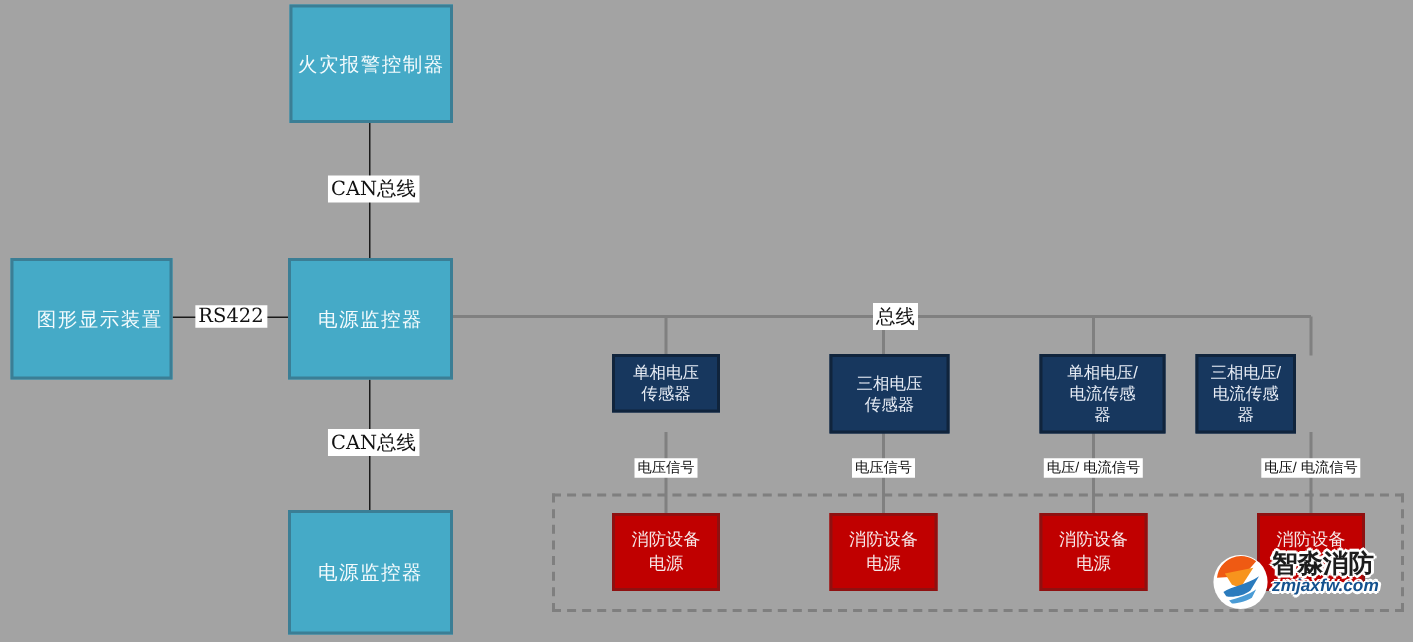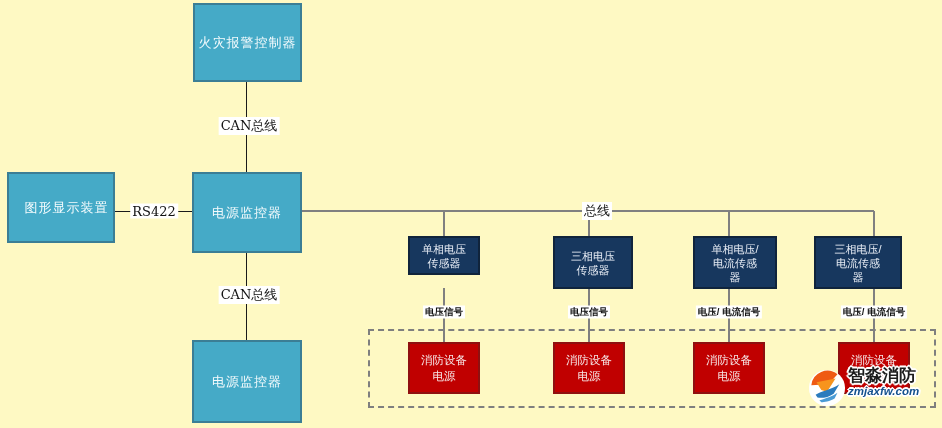--- a/index.html
+++ b/index.html
@@ -1,19 +1,19 @@
 <!DOCTYPE html>
 <html><head>
 <meta charset="utf-8">
 <style>
   * { margin:0; padding:0; box-sizing:border-box; }
   html,body { background:#ffffff; }
   body { font-family:"Liberation Sans", sans-serif; }
   .canvas {
-    position:relative; width:942px; height:428px; background:#fef9c3;
+    position:relative; width:942px; height:428px; background:#a3a3a3;
     overflow:hidden;
   }
   
   .node {
     position:absolute; display:flex; align-items:center; justify-content:center;
     text-align:center; color:#ffffff;
   }
   .node span { white-space:pre-line; }
   .teal {
     background:#45aac7; border:2px solid #3b7e95;
@@ -33,21 +33,21 @@
   .gray  { background:#808080; }
   
   .conn-label {
     position:absolute; transform:translate(-50%,-50%);
     background:#ffffff; padding:0 2px; color:#111111;
     font-family:"DejaVu Serif", serif; font-size:13px; white-space:nowrap;
   }
   .signal-label {
     position:absolute; transform:translate(-50%,-50%);
     background:#ffffff; padding:0 2px; color:#111111;
-    font-size:9.5px; font-weight:bold; white-space:nowrap;
+    font-size:9.5px; font-weight:normal; white-space:nowrap;
   }
   .dashed-zone {
     position:absolute; left:368px; top:329px; width:568px; height:79px;
     border:2px dashed #7f7f7f; background:transparent;
   }
   
   .watermark { position:absolute; left:808px; top:367px; z-index:5; display:flex; align-items:flex-start; }
   .wm-logo { width:38px; height:38px; margin-top:2px; }
   .wm-text { margin-left:2px; }
   .wm-brand {
@@ -77,21 +77,21 @@
   <div class="line gray" style="left:443px; top:288px; width:2px; height:54px;"></div>
   <div class="line gray" style="left:588px; top:288px; width:2px; height:54px;"></div>
   <div class="line gray" style="left:728px; top:288px; width:2px; height:54px;"></div>
   <div class="line gray" style="left:873px; top:288px; width:2px; height:54px;"></div>
 
   <div class="dashed-zone"></div>
 
   <div class="node teal" style="left:193px; top:3px;   width:109px; height:79px;">
     <span>火灾报警控制器</span>
   </div>
-  <div class="node teal" style="left:7px;   top:172px; width:108px; height:71px;padding-left:11px;">
+  <div class="node teal" style="left:7px;   top:172px; width:108px; height:81px;padding-left:11px;">
     <span>图形显示装置</span>
   </div>
   <div class="node teal" style="left:192px; top:172px; width:110px; height:81px;">
     <span>电源监控器</span>
   </div>
   <div class="node teal" style="left:192px; top:340px; width:110px; height:83px;">
     <span>电源监控器</span>
   </div>
 
   <div class="node navy" style="left:408px; top:236px; width:72px; height:39px;">
@@ -100,21 +100,21 @@
   </div>
   <div class="node navy" style="left:553px; top:236px; width:80px; height:53px;">
     <span>三相电压
 传感器</span>
   </div>
   <div class="node navy" style="left:693px; top:236px; width:84px; height:53px;">
     <span>单相电压/
 电流传感
 器</span>
   </div>
-  <div class="node navy" style="left:814px; top:236px; width:88px; height:53px;align-items:center;">
+  <div class="node navy" style="left:797px; top:236px; width:67px; height:53px;align-items:center;">
     <span>三相电压/
 电流传感
 器</span>
   </div>
 
   <div class="node red" style="left:408px; top:342px; width:72px; height:52px;">
     <span>消防设备
 电源</span>
   </div>
   <div class="node red" style="left:553px; top:342px; width:72px; height:52px;">

